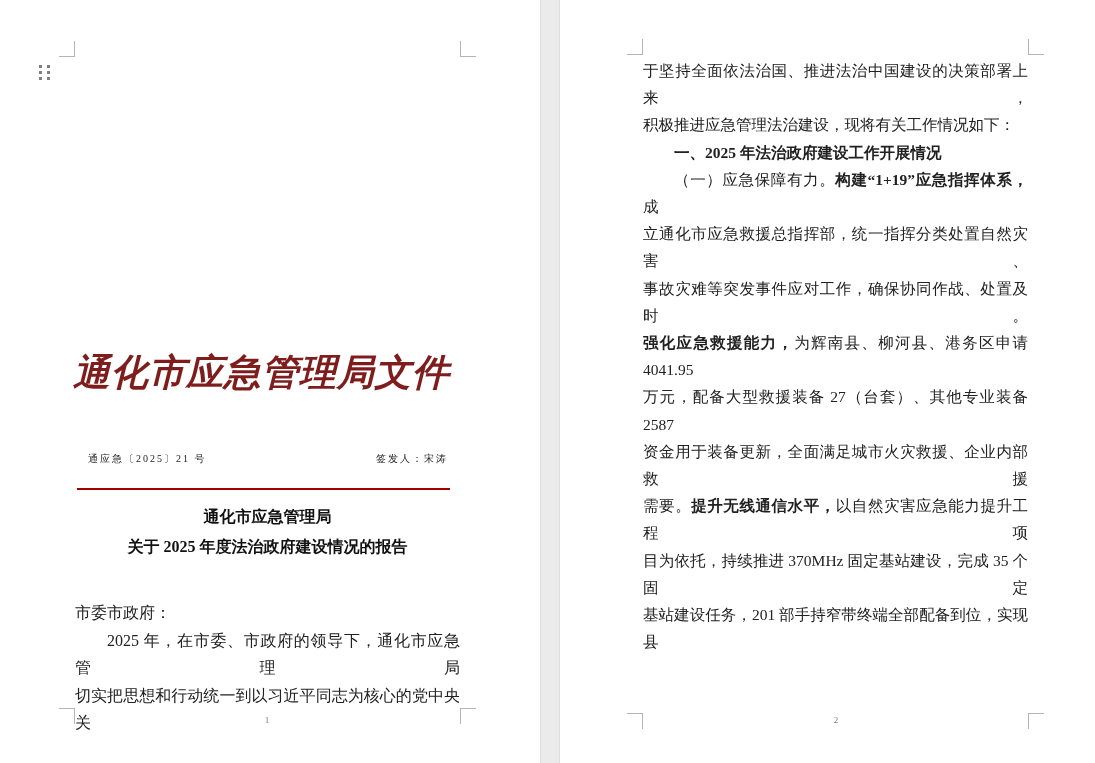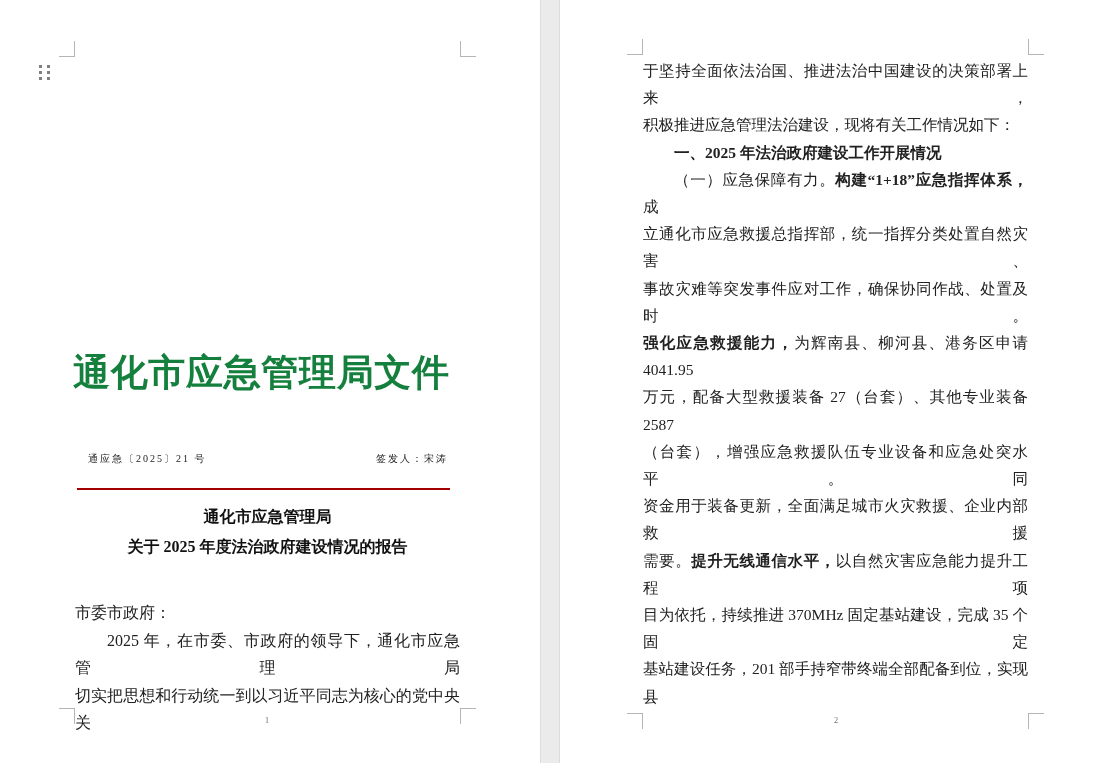--- a/index.html
+++ b/index.html
@@ -68,21 +68,21 @@
         <i></i>
         <i></i>
         <i></i>
     </div>
 
     <i class="cm tl p1"></i>
     <i class="cm tr p1"></i>
     <i class="cm bl p1"></i>
     <i class="cm br p1"></i>
 
-    <div class="agency" style="color: #15803d;">通化市应急管理局文件</div>
+    <div class="agency" style="color: #7f1d1d; font-style: italic;">通化市应急管理局文件</div>
 
     <div class="docrow">
       <span>通应急〔2025〕21 号</span>
       <span>签发人：宋涛</span>
     </div>
 
     <div class="rule" style="background: rgb(162, 0, 0);"></div>
 
     <div class="doctitle">
       <div>通化市应急管理局</div>
@@ -103,26 +103,25 @@
   <div class="page page2">
     <i class="cm tl p2"></i>
     <i class="cm tr p2"></i>
     <i class="cm bl p2"></i>
     <i class="cm br p2"></i>
 
     <div class="bodyblock body2">
         <div class="line j"><span>于坚持全面依法治国、推进法治中国建设的决策部署上来，</span></div>
         <div class="line l"><span>积极推进应急管理法治建设，现将有关工作情况如下：</span></div>
         <div class="line l ind"><span class="b">一、2025 年法治政府建设工作开展情况</span></div>
-        <div class="line j ind"><span>（一）应急保障有力。</span><span class="b">构建“1+18”应急指挥体系，</span><span>成</span></div>
+        <div class="line j ind"><span>（一）应急保障有力。</span><span class="b">构建“1+19”应急指挥体系，</span><span>成</span></div>
         <div class="line j"><span>立通化市应急救援总指挥部，统一指挥分类处置自然灾害、</span></div>
         <div class="line j"><span>事故灾难等突发事件应对工作，确保协同作战、处置及时。</span></div>
         <div class="line j"><span class="b">强化应急救援能力，</span><span>为辉南县、柳河县、港务区申请 4041.95</span></div>
         <div class="line j"><span>万元，配备大型救援装备 27（台套）、其他专业装备 2587</span></div>
-        <div class="line j"><span>（台套），增强应急救援队伍专业设备和应急处突水平。同</span></div>
         <div class="line j"><span>资金用于装备更新，全面满足城市火灾救援、企业内部救援</span></div>
         <div class="line j"><span>需要。</span><span class="b">提升无线通信水平，</span><span>以自然灾害应急能力提升工程项</span></div>
         <div class="line j"><span>目为依托，持续推进 370MHz 固定基站建设，完成 35 个固定</span></div>
         <div class="line j"><span>基站建设任务，201 部手持窄带终端全部配备到位，实现县</span></div>
       </div>
 
     <div class="pageno pn2">2</div>
   </div>
 
 </div>

